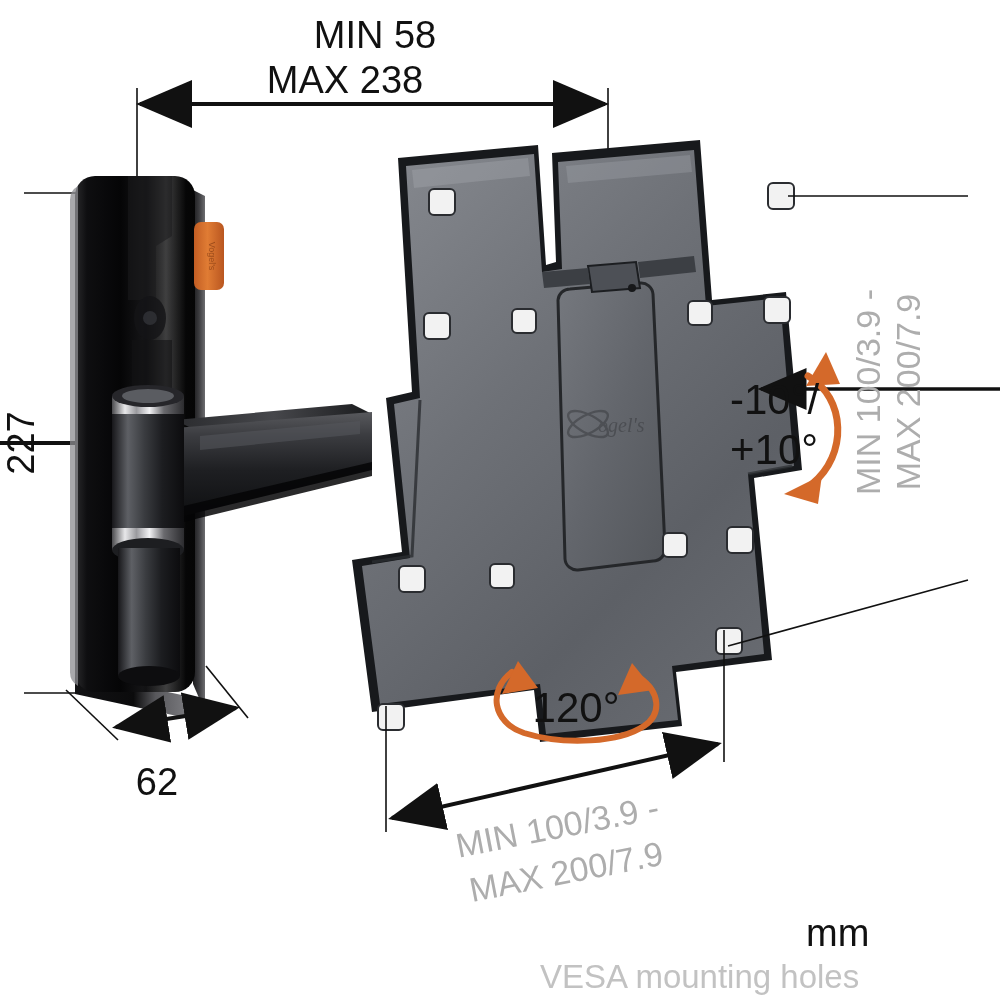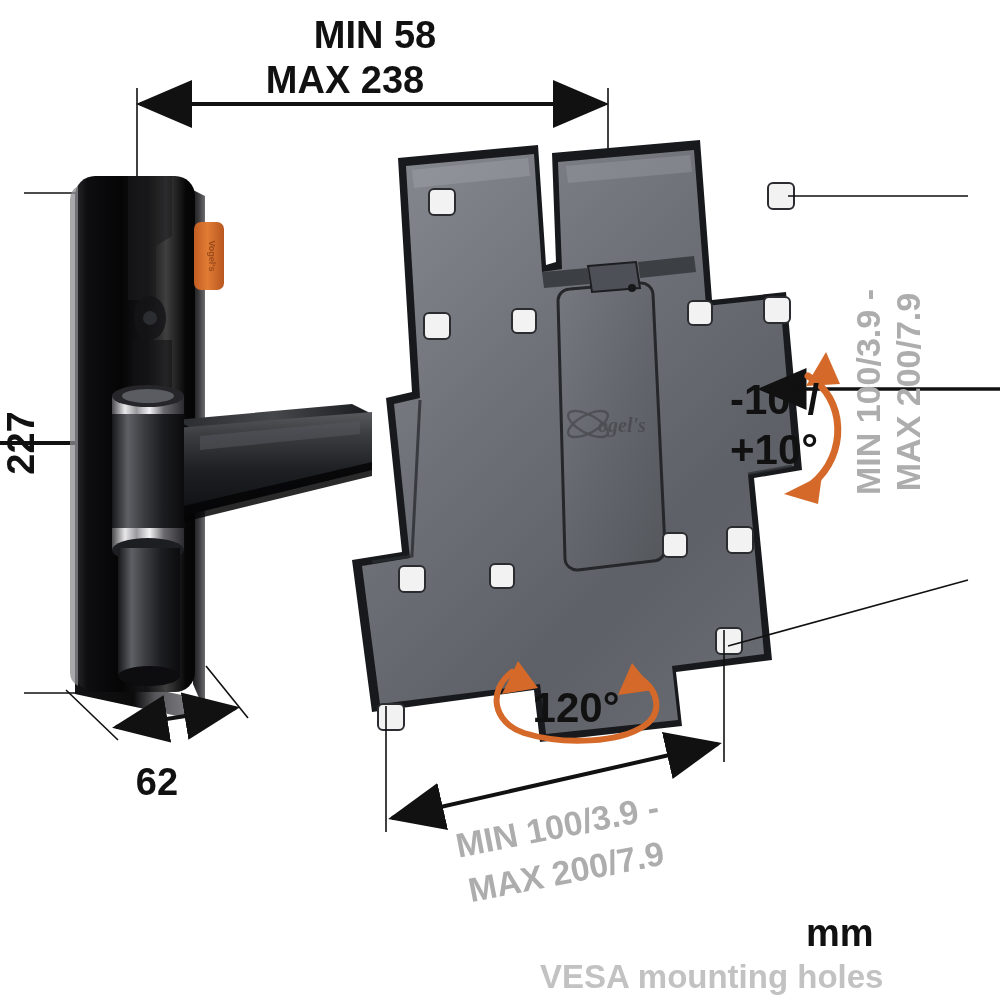--- a/index.html
+++ b/index.html
@@ -1,18 +1,18 @@
 <!DOCTYPE html>
 <html><head>
 <meta charset="utf-8">
 <style>
   html,body{margin:0;padding:0;background:#fff;}
   body{width:1000px;height:1000px;overflow:hidden;
        font-family:"Liberation Sans",sans-serif;}
-  #stage{position:relative;width:1000px;height:1000px;background:#ffffff;font-weight:bold;}
+  #stage{position:relative;width:1000px;height:1000px;background:#ffffff;}
   svg{display:block;}
   .dimtxt-lg{font-family:"Liberation Sans",sans-serif;font-size:38px;fill:#111111;}
   .graytxt{font-family:"Liberation Sans",sans-serif;font-size:34px;fill:#adadad;}
   .graytxt-sm{font-family:"Liberation Sans",sans-serif;font-size:33px;fill:#c2c2c2;}
   .angtxt{font-family:"Liberation Sans",sans-serif;font-size:42px;fill:#111111;}
   .unittxt{font-family:"Liberation Sans",sans-serif;font-size:38px;fill:#111111;}
 </style>
 </head>
 <body>
 

